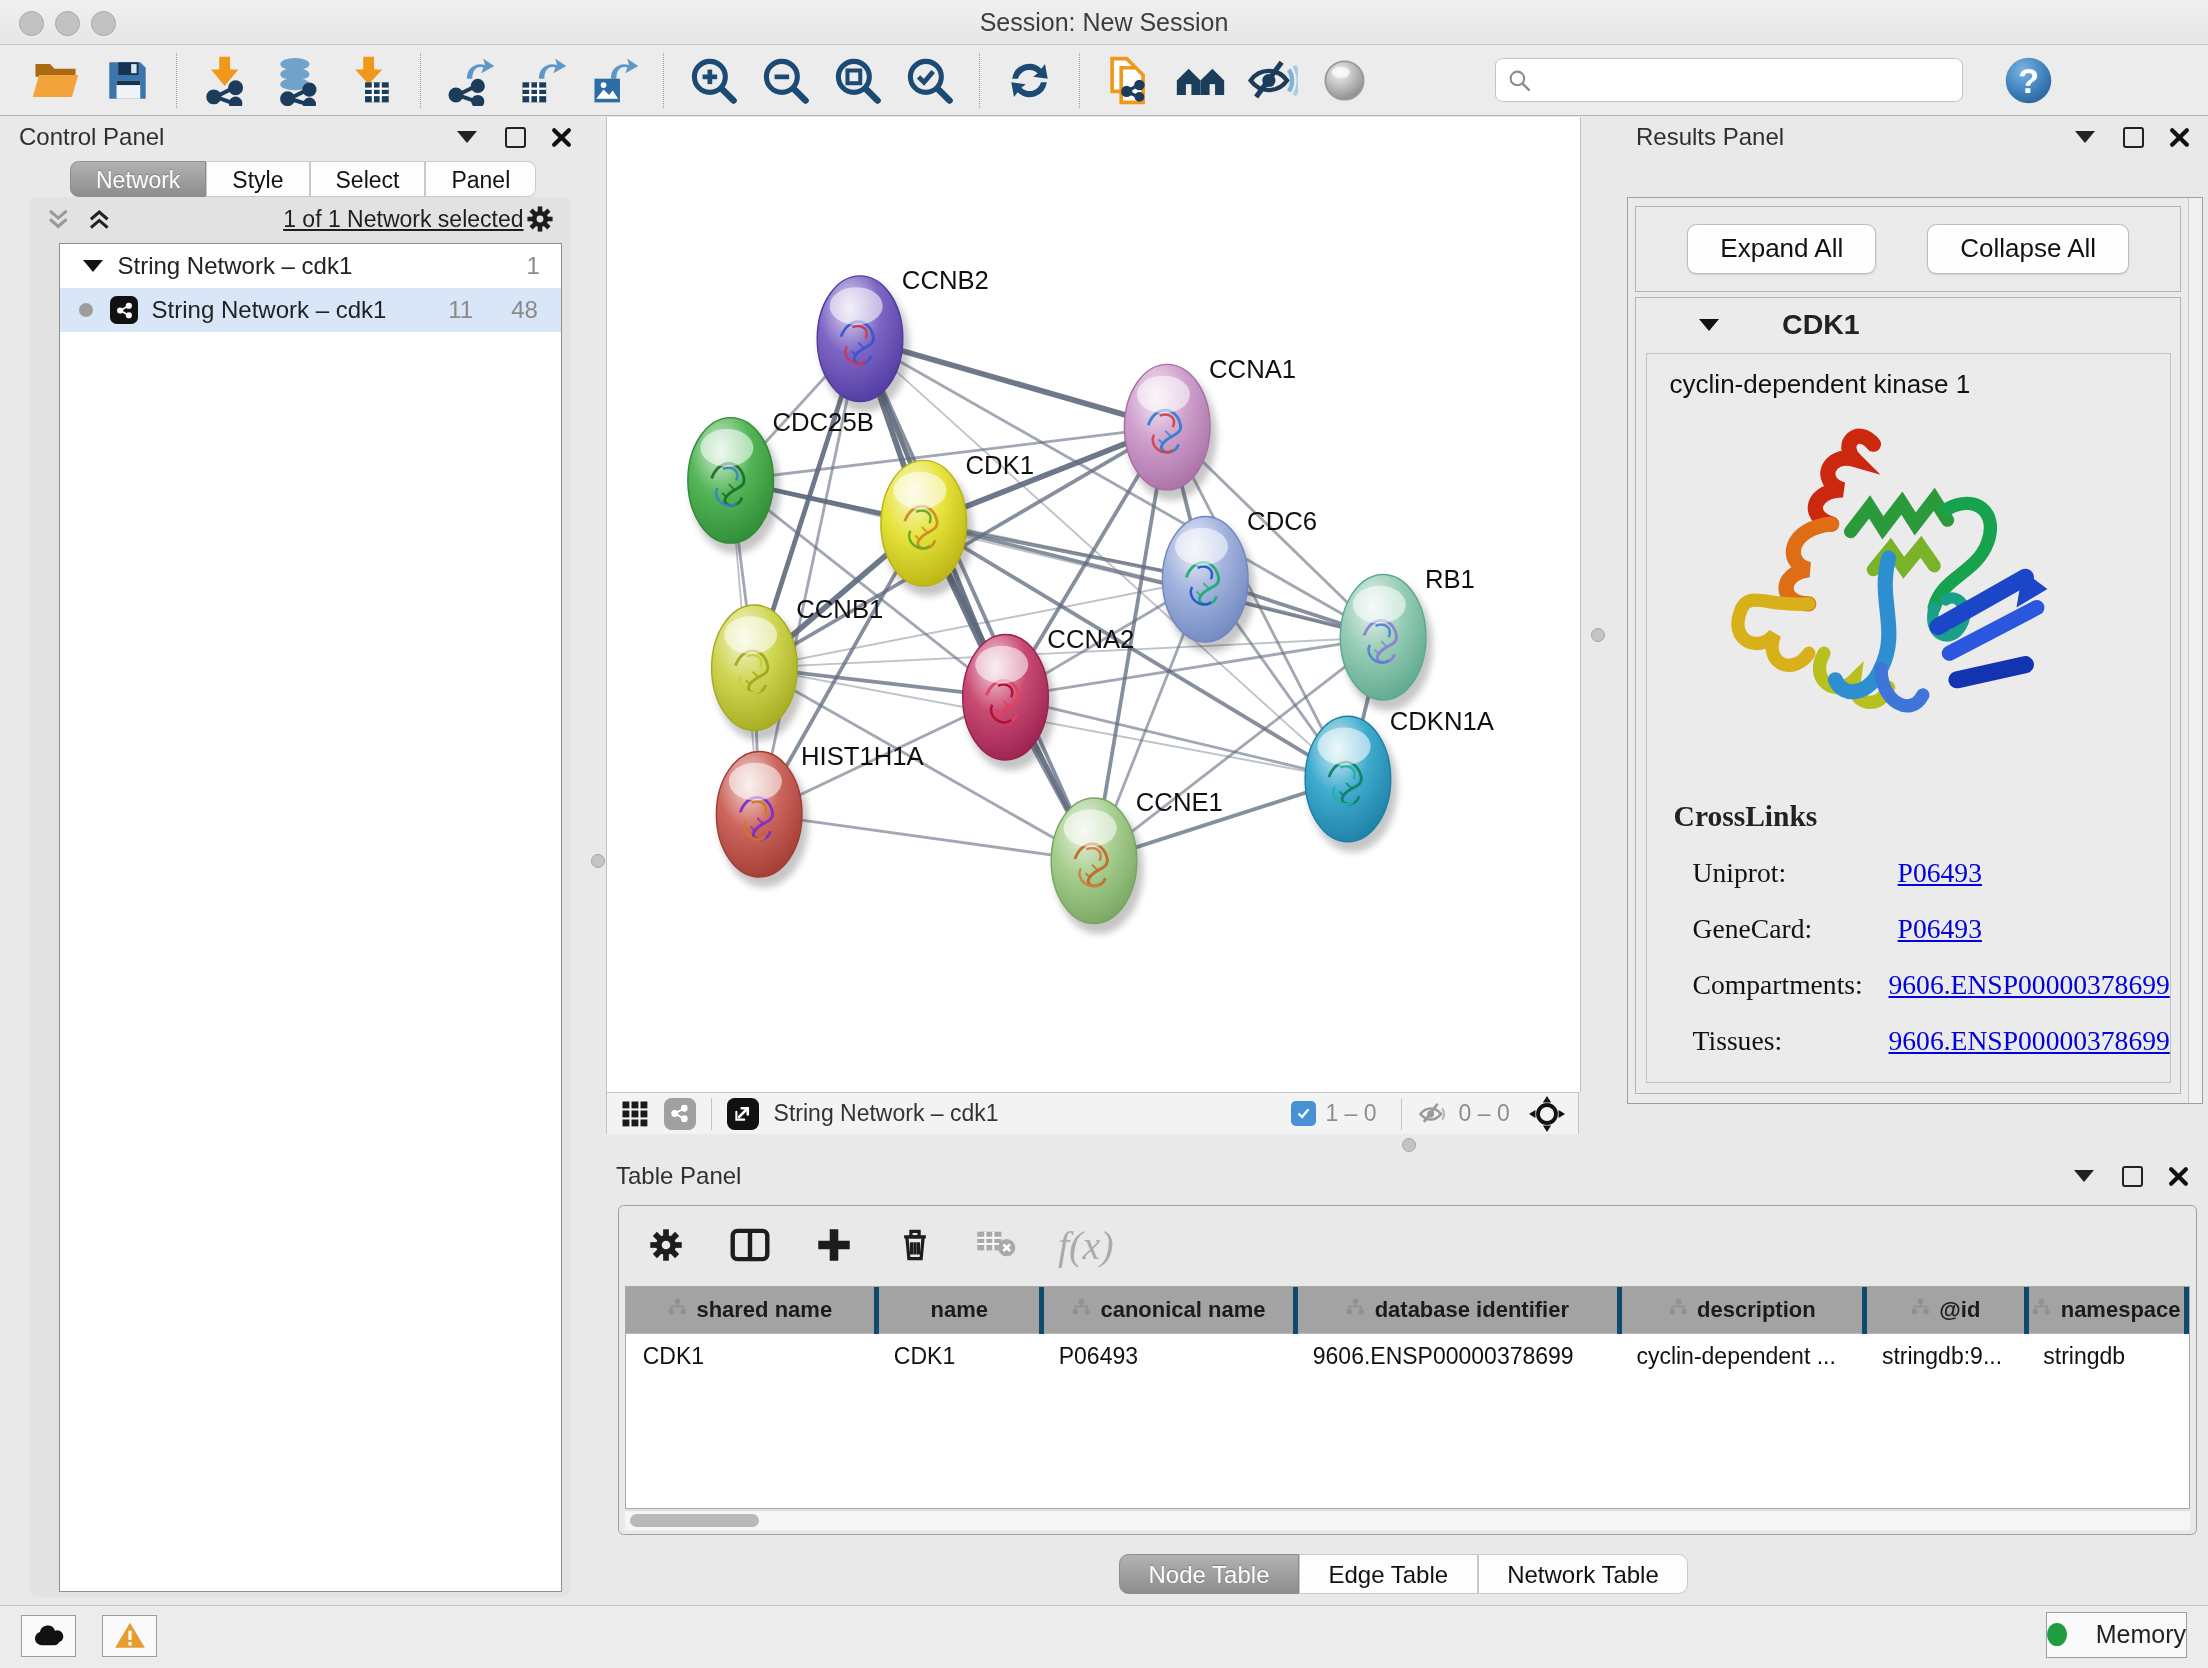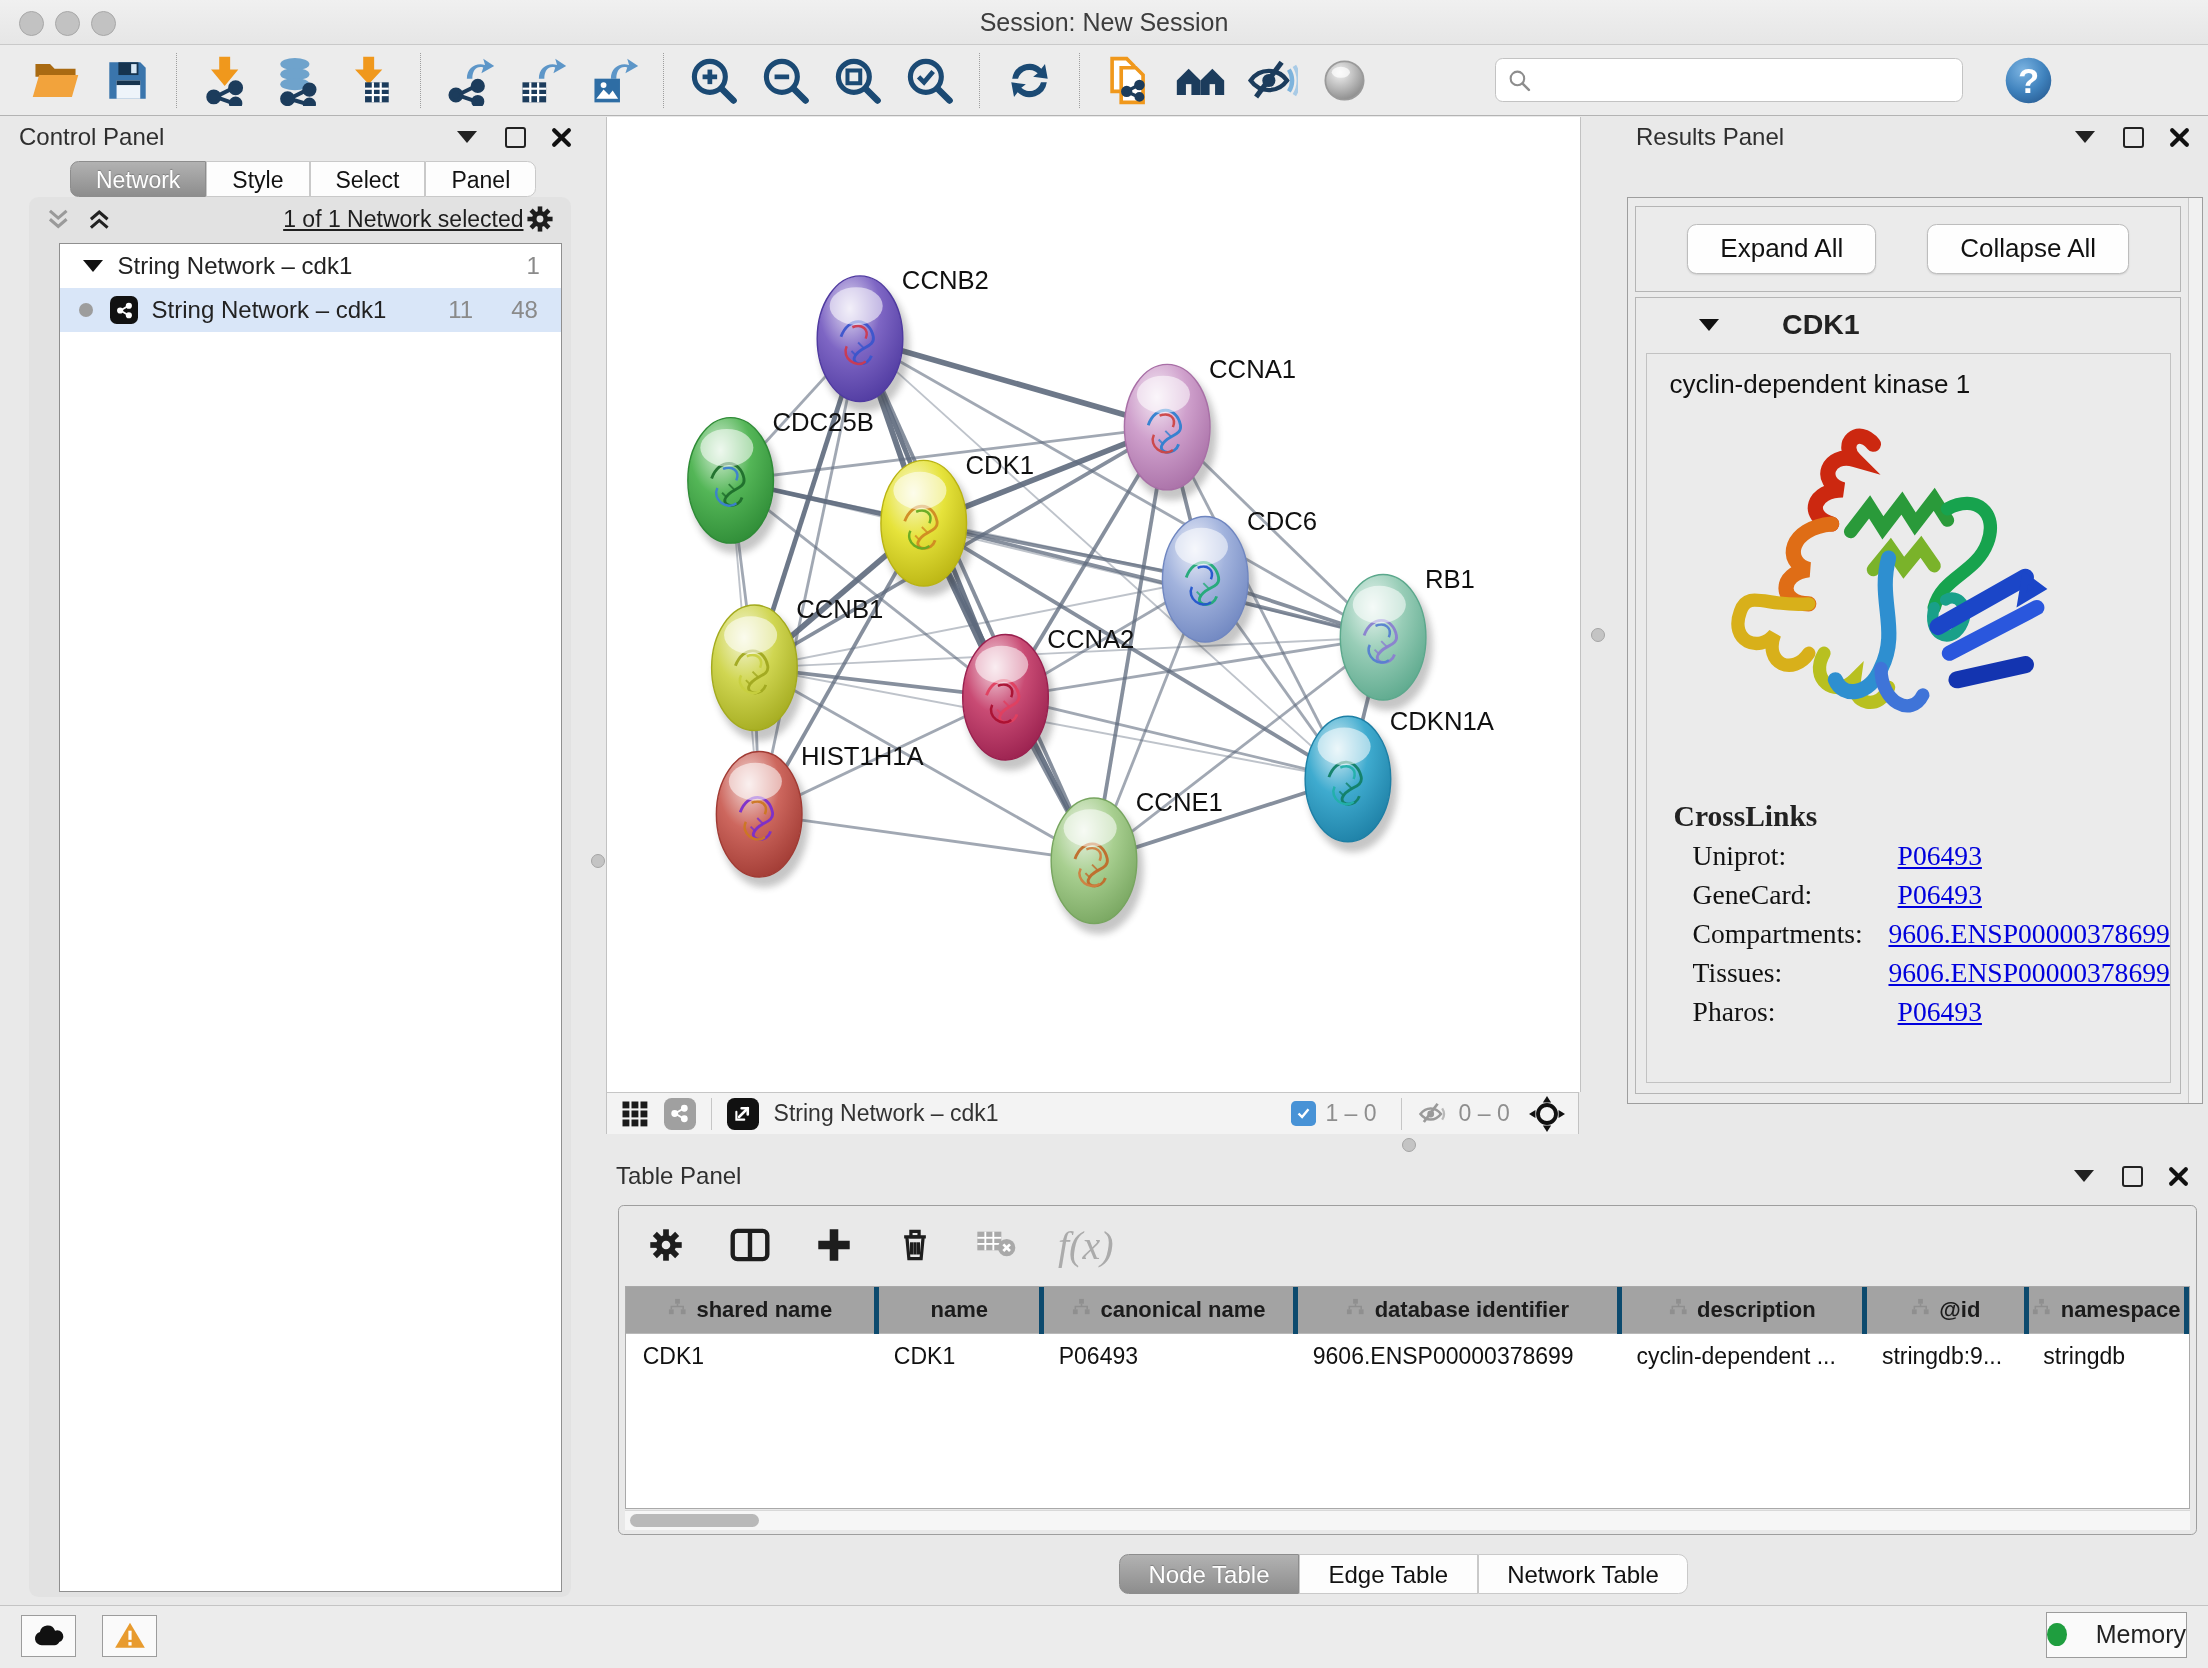--- a/index.html
+++ b/index.html
@@ -79,21 +79,21 @@
     border-radius:9.5px;font-size:26px;color:#111;box-shadow:0 1px 1.9px rgba(0,0,0,.12);}
   #rp-protein{position:absolute;left:7.6px;right:21px;top:99px;bottom:9.5px;border:1px solid #b5b5b5;}
   #rp-prot-hdr{height:53px;display:flex;align-items:center;}
   #rp-prot-hdr .tree-caret{margin:0 0 0 63px;}
   #rp-prot-name{font-size:28.5px;font-weight:bold;margin-left:63px;}
   #rp-prot-inner{position:absolute;left:9.5px;right:9.5px;top:55px;bottom:9.5px;border:1px solid #c2c2c2;background:#ebebeb;overflow:hidden;}
   #rp-desc{font-size:26px;color:#111;padding:15px 0 0 23px;}
   #protein-img{margin:9.5px 0 0 44px;}
   #crosslinks{font-family:"Liberation Serif",serif;padding-left:27px;}
   #crosslinks-title{font-size:29.5px;font-weight:bold;margin:7.6px 0 5.7px 0;}
-  .cl-row{display:flex;font-size:27.6px;margin:7px 0;}
+  .cl-row{display:flex;font-size:27.6px;margin:24px 0;}
   .cl-label{width:205px;margin-left:19px;color:#111;}
   .cl-value a{color:#0000dd;}
   
   #table-panel{position:absolute;left:597px;top:1156px;width:1611px;height:450px;}
   #tp-box{position:absolute;left:21px;right:11.4px;top:49px;height:328px;background:#e9e9e9;
     border:1px solid #9e9e9e;border-radius:5.7px;}
   #tp-toolbar{height:78px;display:flex;align-items:center;padding-left:27px;gap:42px;}
   #tp-table{position:absolute;left:5.7px;right:5.7px;top:80px;bottom:25px;background:#fff;border:1px solid #a9a9a9;overflow:hidden;}
   table{border-collapse:collapse;table-layout:fixed;}
   th{height:44px;background:#a3a3a3;border-bottom:1.9px solid #b9b9b9;border-right:5px solid #0c4a6e;

